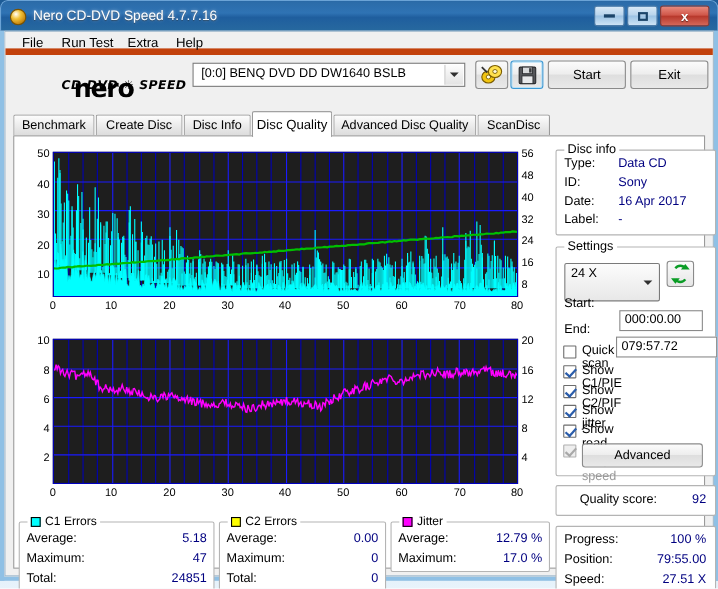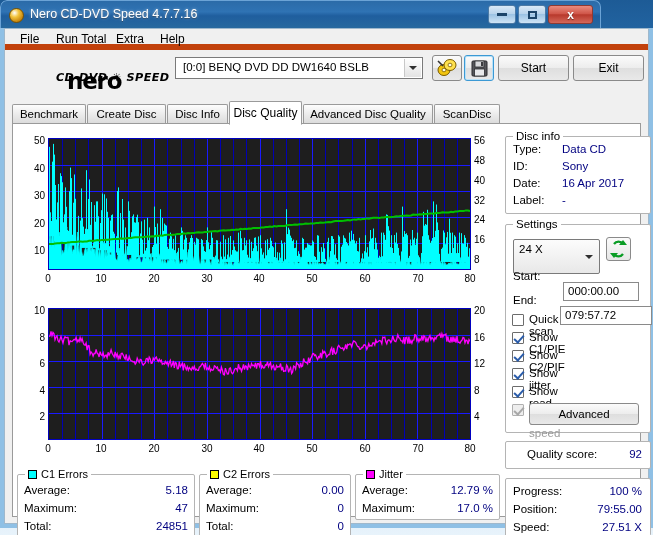--- a/index.html
+++ b/index.html
@@ -14,21 +14,21 @@
   }
 
   
   #window {
     position: absolute;
     left: 0; top: 0; width: 653px; height: 535px;
     border-radius: 7px 7px 4px 4px;
     overflow: hidden;
   }
   #titlebar {
-    position: absolute; left: 0; top: 0; width: 601px; height: 28px;
+    position: absolute; left: 0; top: 0; width: 653px; height: 28px;
     background: linear-gradient(180deg,#2b6ba8 0%,#2f73b4 40%,#1f5e9e 55%,#27699f 100%);
     border-radius: 7px 7px 0 0;
     border: 1px solid #6ba3d6;
     border-bottom: none;
   }
   #titlebar-inner {
     position: absolute; left: 3px; top: 3px; right: 3px; height: 22px;
   }
   #app-icon {
     position: absolute; left: 5px; top: 4px; width: 15px; height: 15px;
@@ -289,21 +289,21 @@
         <div class="wbtn-glyph">x</div>
       </div>
     </div>
   </div>
 
   <div id="client">
   <div id="clientinner">
 
     <div id="menubar">
       <div class="menu-item" style="left:8px">File</div>
-      <div class="menu-item" style="left:44px">Run Total</div>
+      <div class="menu-item" style="left:44px">Run Test</div>
       <div class="menu-item" style="left:104px">Extra</div>
       <div class="menu-item" style="left:148px">Help</div>
     </div>
 
     <div id="toolbar">
       <div id="logo">
         <div class="nero">nero</div>
         <div class="sub">CD·DVD ☀ SPEED</div>
       </div>
 

